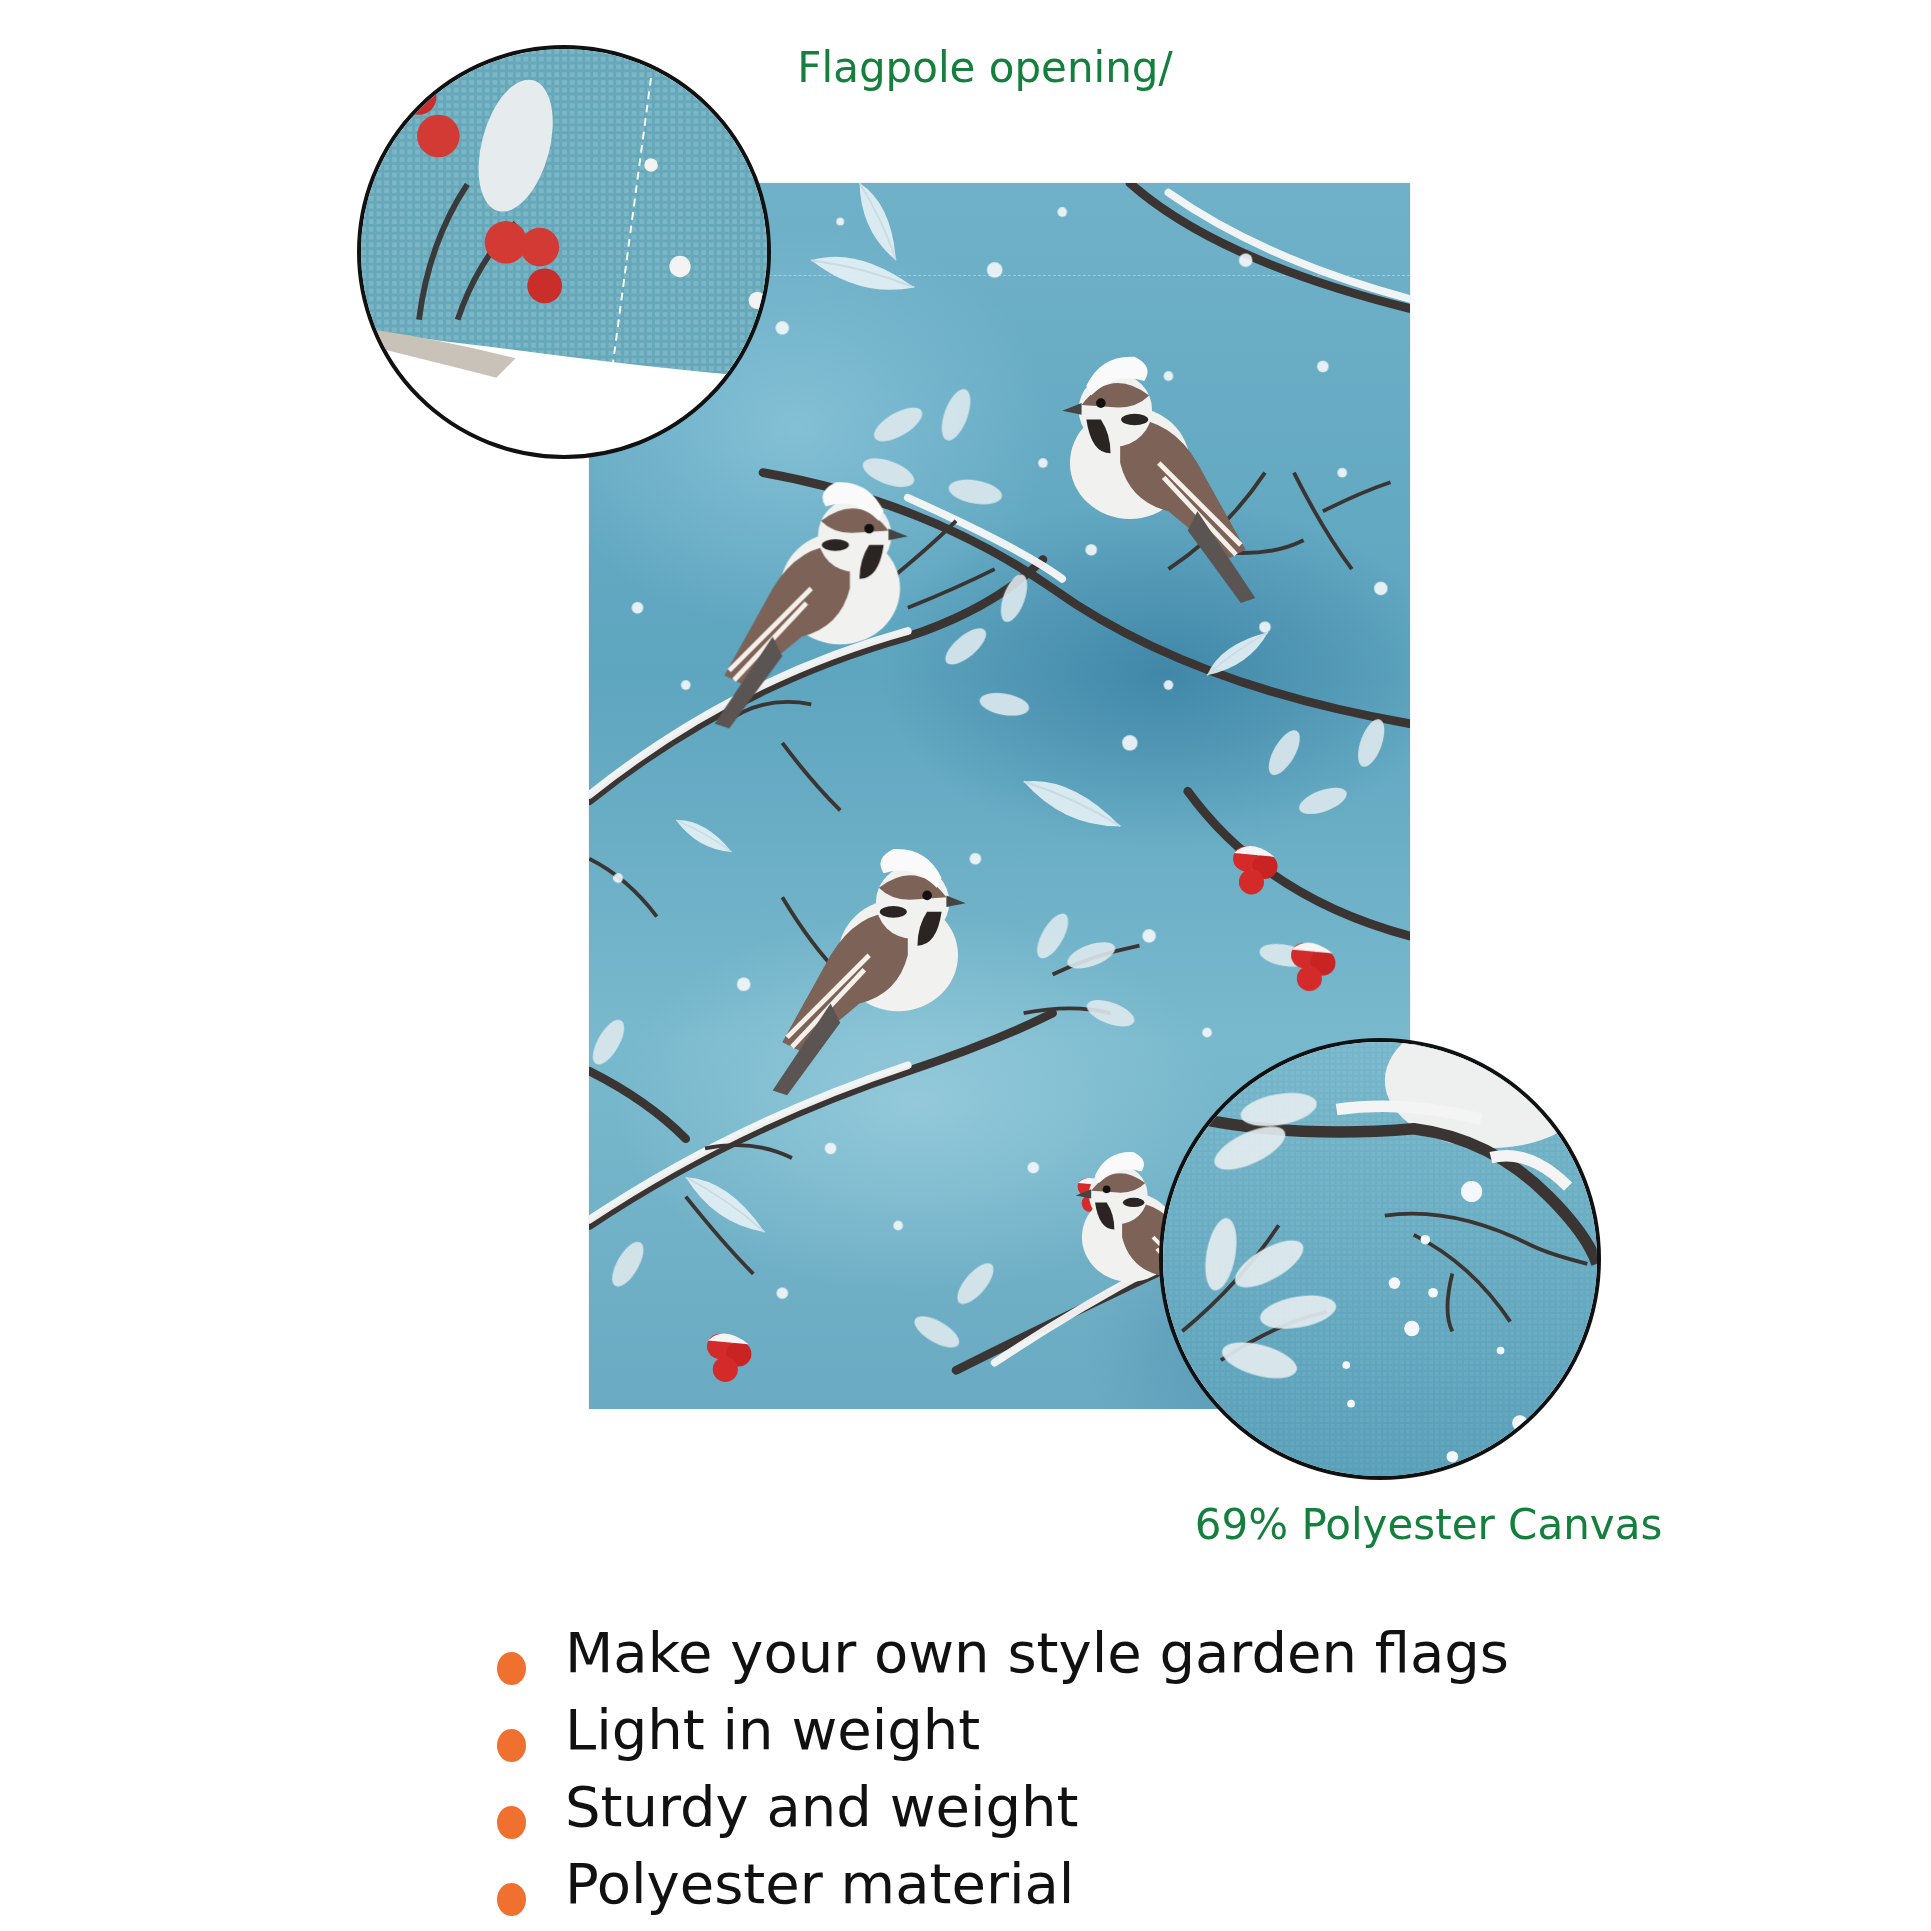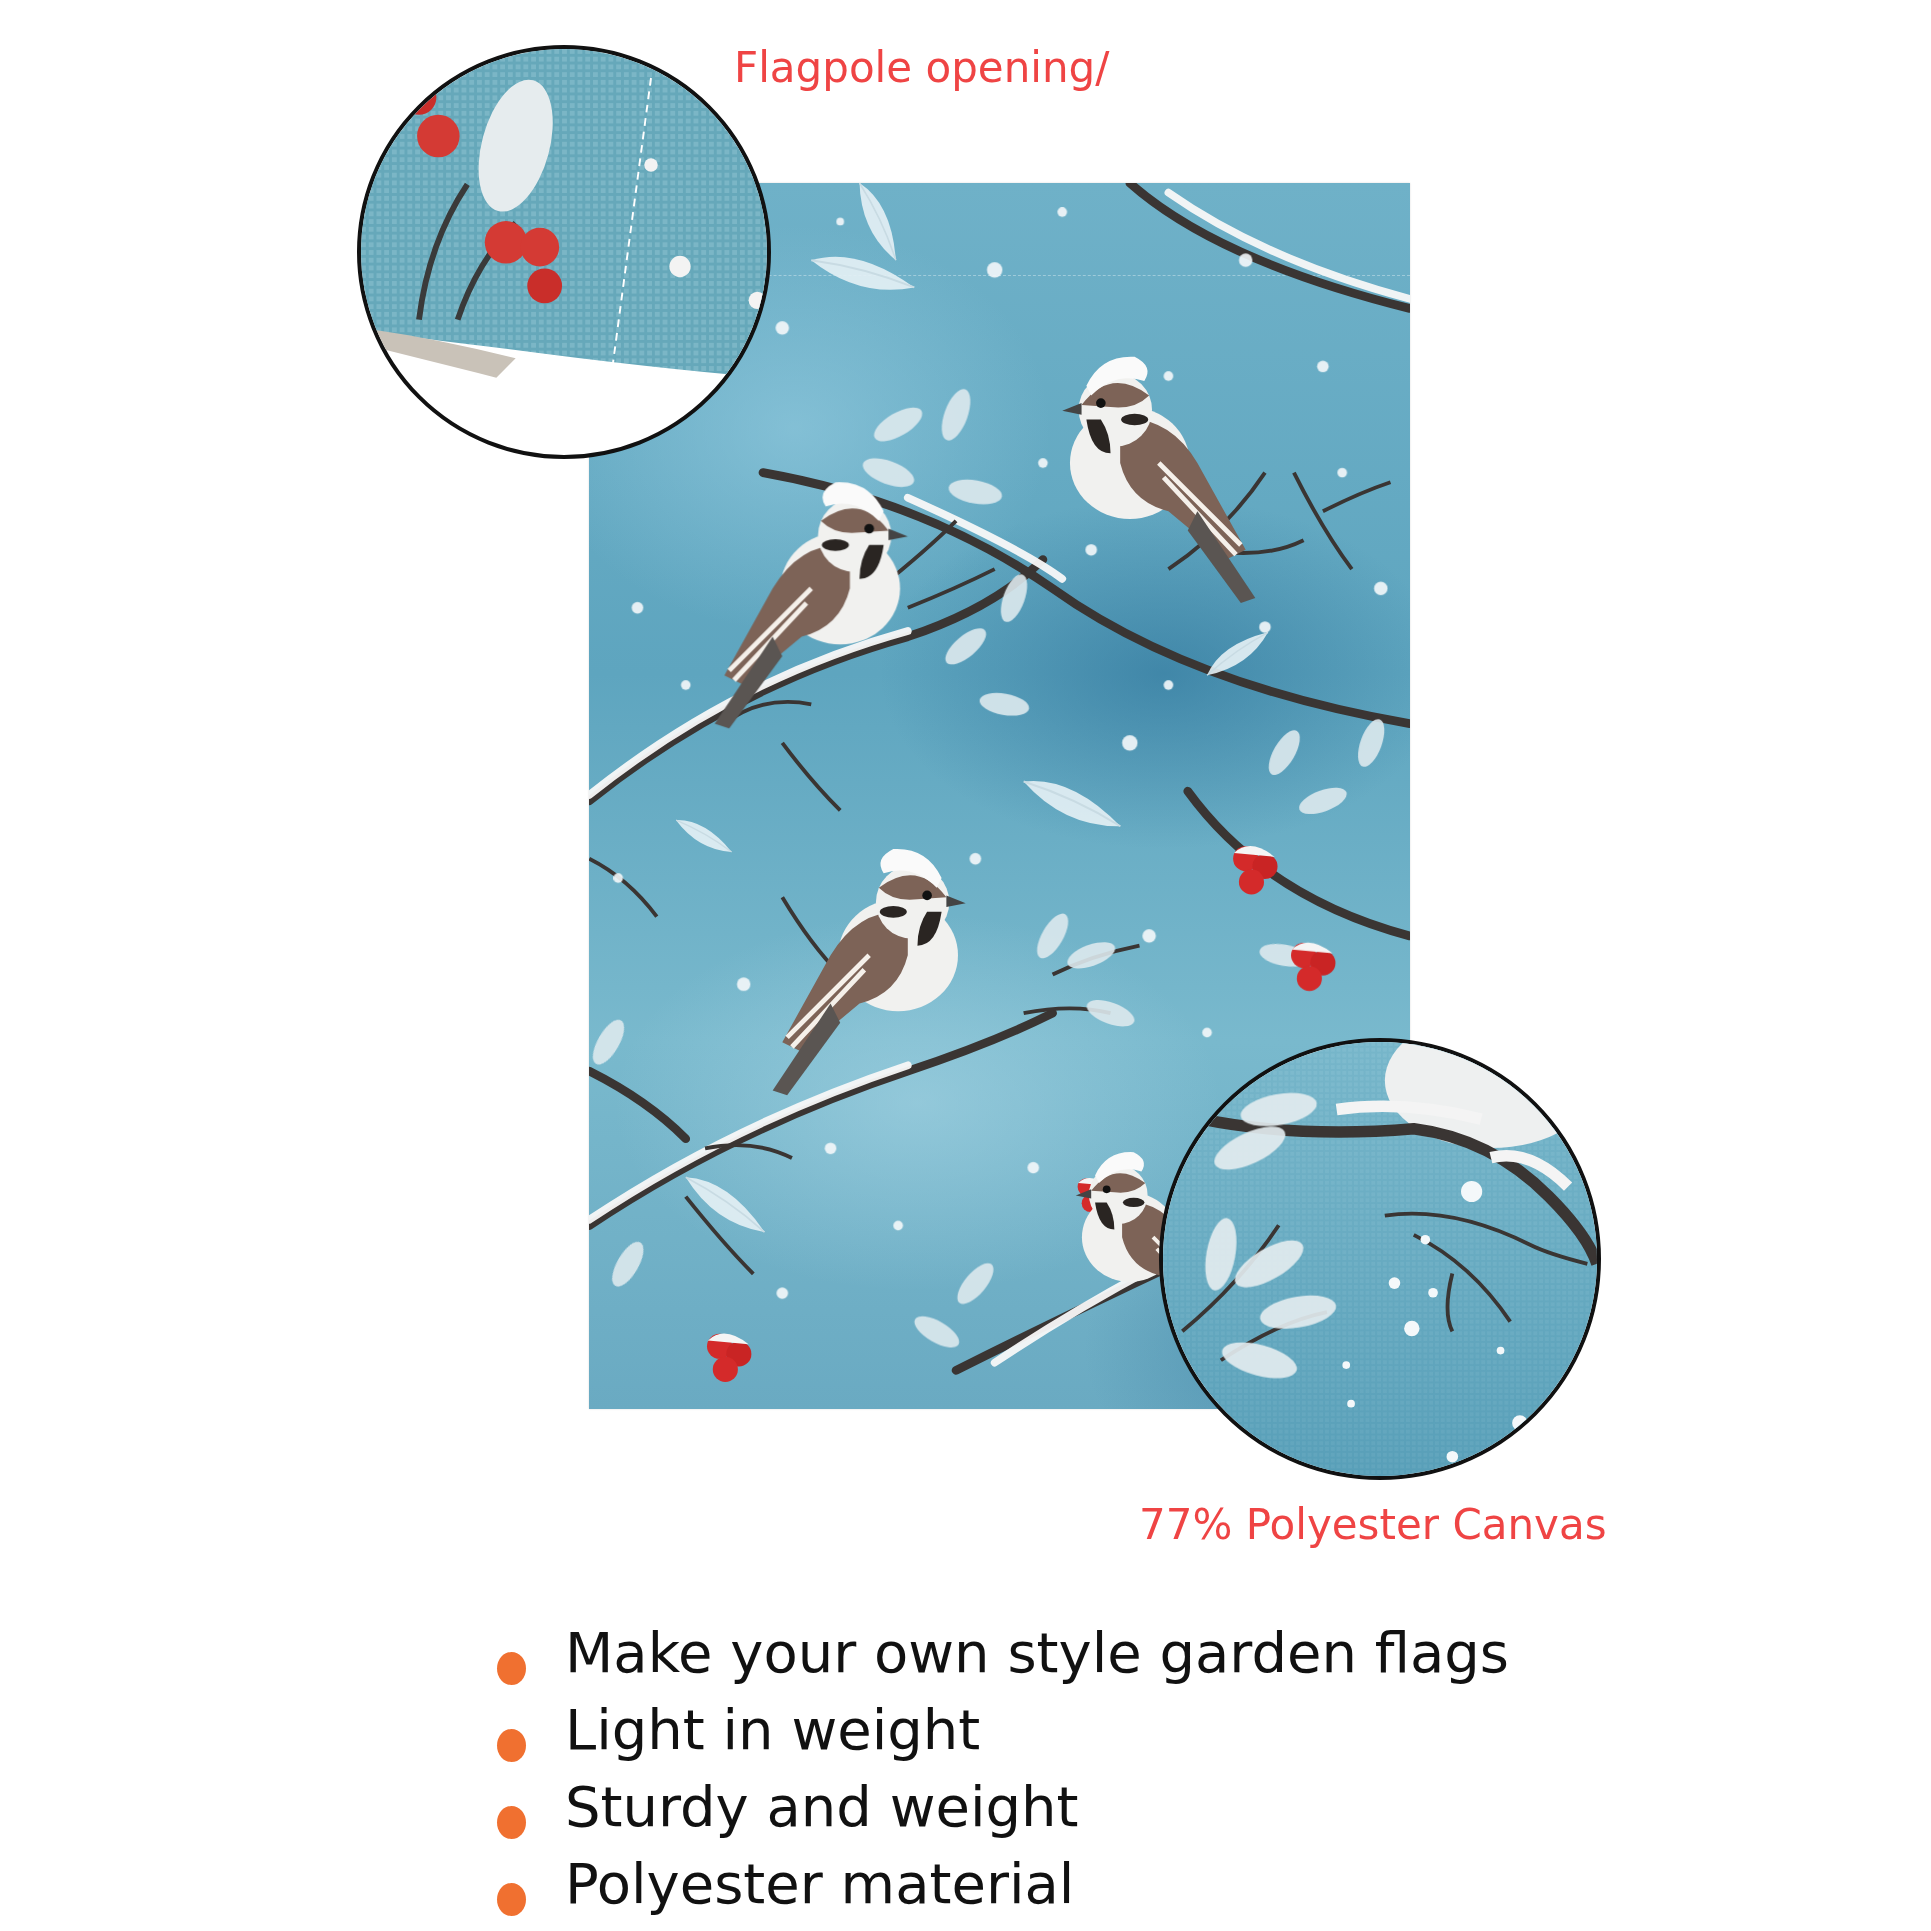--- a/index.html
+++ b/index.html
@@ -15,21 +15,21 @@
             linear-gradient(180deg, #6fb1c8 0%, #5ea5bf 40%, #79b9cd 70%, #6aaac2 100%);
           box-shadow: 0 0 1.9px rgba(0,0,0,0.15); overflow:hidden; }
   .flag svg { position:absolute; left:0; top:0; width:100%; height:100%; }
   .hem { position:absolute; left:0; right:0; top:92px; border-top:1.9px dashed rgba(255,255,255,0.35); }
 
   .lens { position:absolute; border-radius:50%; border:4.8px solid #111; overflow:hidden; background:#fff; }
   .lens svg { position:absolute; left:0; top:0; width:100%; height:100%; }
   .lens-top { left:357px; top:45px; width:406px; height:406px; }
   .lens-bottom { left:1159px; top:1038px; width:434px; height:434px; }
 
-  .callout { position:absolute; text-align:left; font-size:42px; line-height:66px; color:#ef4444; }
+  .callout { position:absolute; text-align:center; font-size:42px; line-height:66px; color:#15803d; }
   .callout-top { left:734px; top:35px; width:502px; }
   .callout-bottom { left:1139px; top:1492px; width:579px; font-size:42px; }
 
   .bullets { position:absolute; left:497px; top:1608px; margin:0; padding:0; list-style:none; }
   .bullets li { display:flex; align-items:flex-end; height:77px; font-size:56px; color:#111; }
   .dot { width:29px; height:33px; border-radius:50%; margin-right:39px; margin-top:11.6px; }
 </style>
 </head>
 <body>
 
@@ -224,21 +224,21 @@
         <circle cx="195" cy="375" r="4"></circle>
       <circle cx="300" cy="430" r="6"></circle>
         <circle cx="370" cy="395" r="8"></circle>
     </g>
   </svg>
 </div>
 
 <div class="callout callout-top">
   <div>Flagpole opening/</div>
 </div>
-<div class="callout callout-bottom">77% Polyester Canvas</div>
+<div class="callout callout-bottom">69% Polyester Canvas</div>
 
 <ul class="bullets">
   <li>
     <span class="dot" style="background:#f07030"></span>
     <span>Make your own style garden flags</span>
   </li>
   <li>
     <span class="dot" style="background:#f07030"></span>
     <span>Light in weight</span>
   </li>

